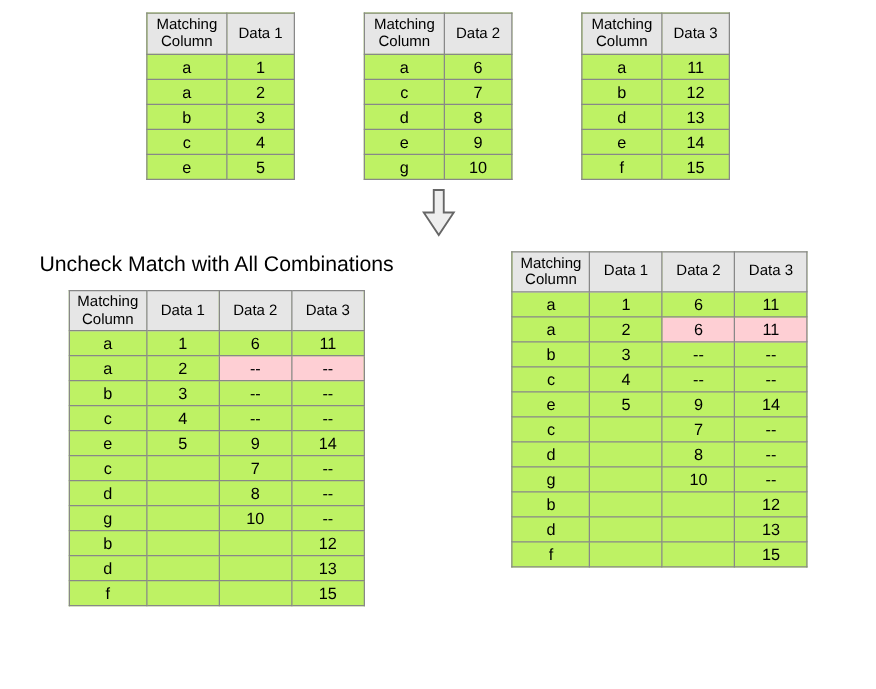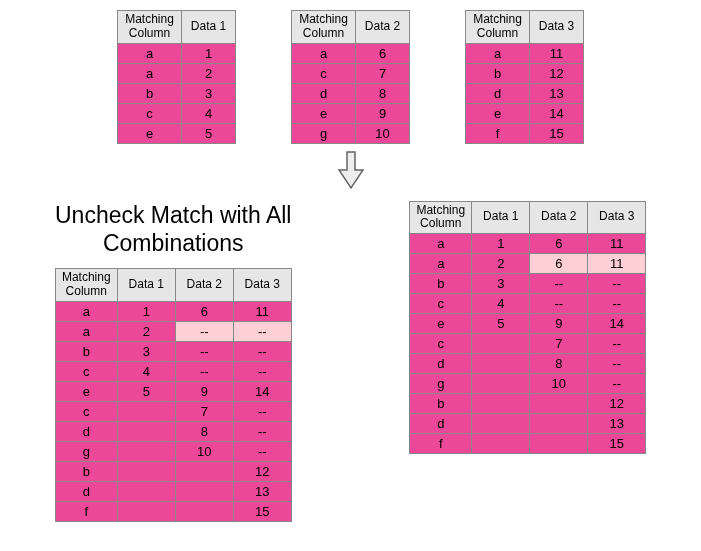--- a/index.html
+++ b/index.html
@@ -14,21 +14,21 @@
   }
   .top-row {
     display: flex;
     justify-content: center;
     gap: 55px;
     margin-bottom: 6px;
     padding: 0 30px;
   }
   table {
     border-collapse: collapse;
-    background: #ec4899;
+    background: #bef264;
   }
   th, td {
     border: 1px solid #888;
     padding: 2px 0;
     text-align: center;
     height: 18px;
     box-sizing: border-box;
     font-weight: normal;
   }
   th {
@@ -44,21 +44,21 @@
     display: flex;
     justify-content: space-around;
     gap: 40px;
     padding: 0 6px;
   }
   .section {
     flex: 1;
     text-align: center;
   }
   .section h2 {
-    font-size: 23px;
+    font-size: 17px;
     font-weight: normal;
     margin: 0 0 10px 0;
     line-height: 1.25;
   }
   .section h2.bold-part .bold { font-weight: bold; }
   .result-table { margin: 0 auto; }
   .hl { background: #fecfd4; }
 
   
   .top-row table col.c1 { width: 64px; }

